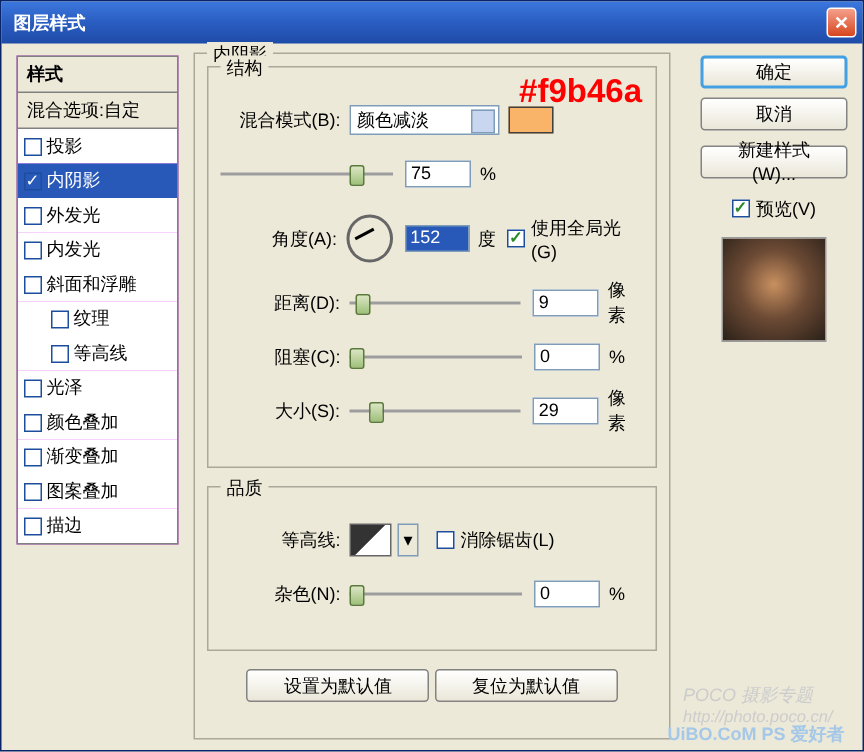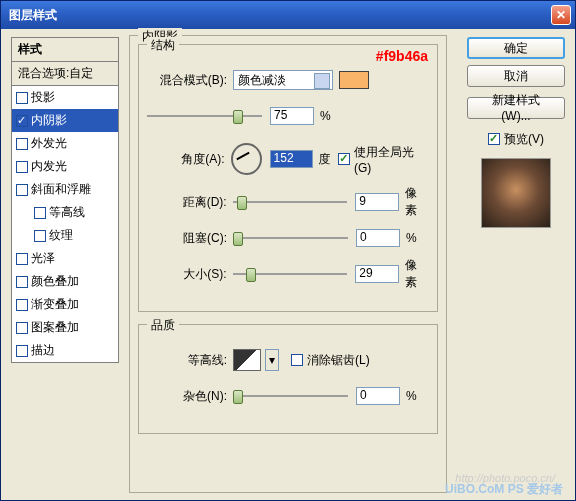--- a/index.html
+++ b/index.html
@@ -38,21 +38,21 @@
 .chk2{width:12px;height:12px;border:1px solid #1c4e9d;background:#fff;display:inline-block;position:relative}
 .chk2.on::after{content:"✓";position:absolute;top:-2px;left:0;color:#2a8a2a;font-size:11px;font-weight:bold}
 .contour-sw{width:28px;height:22px;background:linear-gradient(135deg,#333 0%,#333 49%,#fff 50%,#fff 100%);border:1px solid #666;margin-right:4px}
 .contour-dd{width:14px;height:22px;border:1px solid #7f9db9;background:#ece9d8;margin-right:12px;display:flex;align-items:center;justify-content:center}
 .btn{height:22px;border:1px solid #838383;background:linear-gradient(to bottom,#fff,#eae7d8);border-radius:3px;padding:0 24px;cursor:pointer;display:inline-flex;align-items:center;justify-content:center}
 .btn.def{border:2px solid #45a0e3}
 .right-panel{position:absolute;top:8px;right:10px;width:98px}
 .right-panel .btn{width:100%;margin-bottom:6px}
 .preview-chk{display:flex;align-items:center;justify-content:center;gap:4px;margin:6px 0 10px 0}
 .preview-box{width:70px;height:70px;border:1px solid #9a9a9a;background:radial-gradient(circle at 50% 45%,#c89060 0%,#6d4b35 45%,#2a2018 100%);margin:0 auto}
-.hex-annot{position:absolute;top:12px;right:18px;color:#ff0000;font-size:14px;font-weight:bold;font-family:Arial}
+.hex-annot{position:absolute;top:12px;right:18px;color:#ff0000;font-size:22px;font-weight:bold;font-family:Arial}
 .watermark{position:absolute;bottom:16px;right:20px;color:#ccc;font-size:20px;font-style:italic;pointer-events:none}
 .watermark2{position:absolute;bottom:2px;right:12px;color:#a5c8e8;font-size:12px;font-weight:bold;pointer-events:none}
 </style>
 </head>
 <body>
 
 <div class="window">
   <div class="titlebar">
     <span class="title">图层样式</span>
     <div class="close-btn">✕</div>
@@ -78,25 +78,25 @@
           <div class="lp-item">
             <span class="chk"></span>
             <span>内发光</span>
           </div>
           <div class="lp-item">
             <span class="chk"></span>
             <span>斜面和浮雕</span>
           </div>
           <div class="lp-item indent">
             <span class="chk"></span>
+            <span>纹理</span>
+          </div>
+          <div class="lp-item indent">
+            <span class="chk"></span>
             <span>等高线</span>
-          </div>
-          <div class="lp-item indent">
-            <span class="chk"></span>
-            <span>纹理</span>
           </div>
           <div class="lp-item">
             <span class="chk"></span>
             <span>光泽</span>
           </div>
           <div class="lp-item">
             <span class="chk"></span>
             <span>颜色叠加</span>
           </div>
           <div class="lp-item">
@@ -190,31 +190,36 @@
         <div class="row">
           <span class="lbl">杂色(N):</span>
           <div class="slider">
               <div class="thumb" style="left:0%"></div>
             </div>
           <div class="num-input">0</div>
           <span class="unit">%</span>
         </div>
       </div>
 
+      <div style="text-align:center">
+        <button class="btn">设置为默认值</button>
+        <button class="btn">复位为默认值</button>
+      </div>
     </div>
 
     <div class="right-panel">
       <button class="btn def">确定</button>
       <button class="btn">取消</button>
       <button class="btn">新建样式(W)...</button>
       <div class="preview-chk">
         <span class="chk2 on"></span>
         <span>预览(V)</span>
       </div>
       <div class="preview-box"></div>
     </div>
 
     <div class="watermark">
+      <div>POCO 摄影专题</div>
       <div style="font-size:11px">http://photo.poco.cn/</div>
     </div>
     <div class="watermark2">UiBO.CoM  PS 爱好者</div>
   </div>
 </div>
 
 </body></html>

